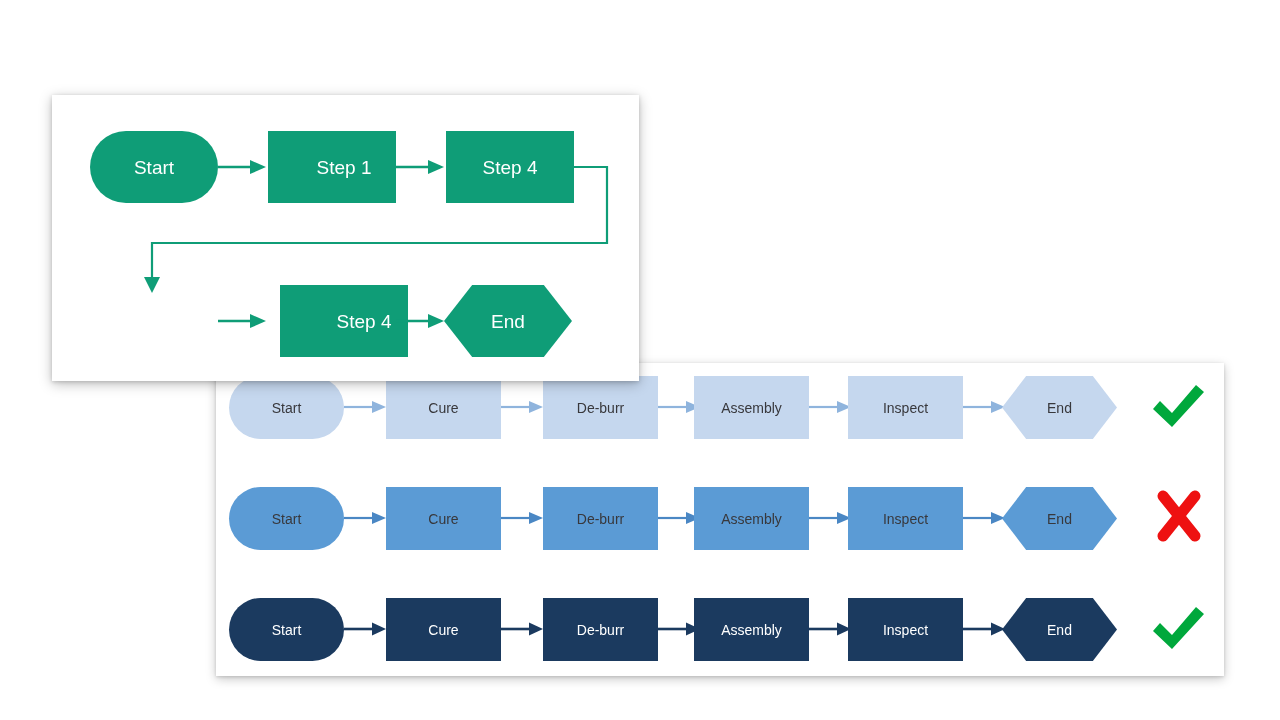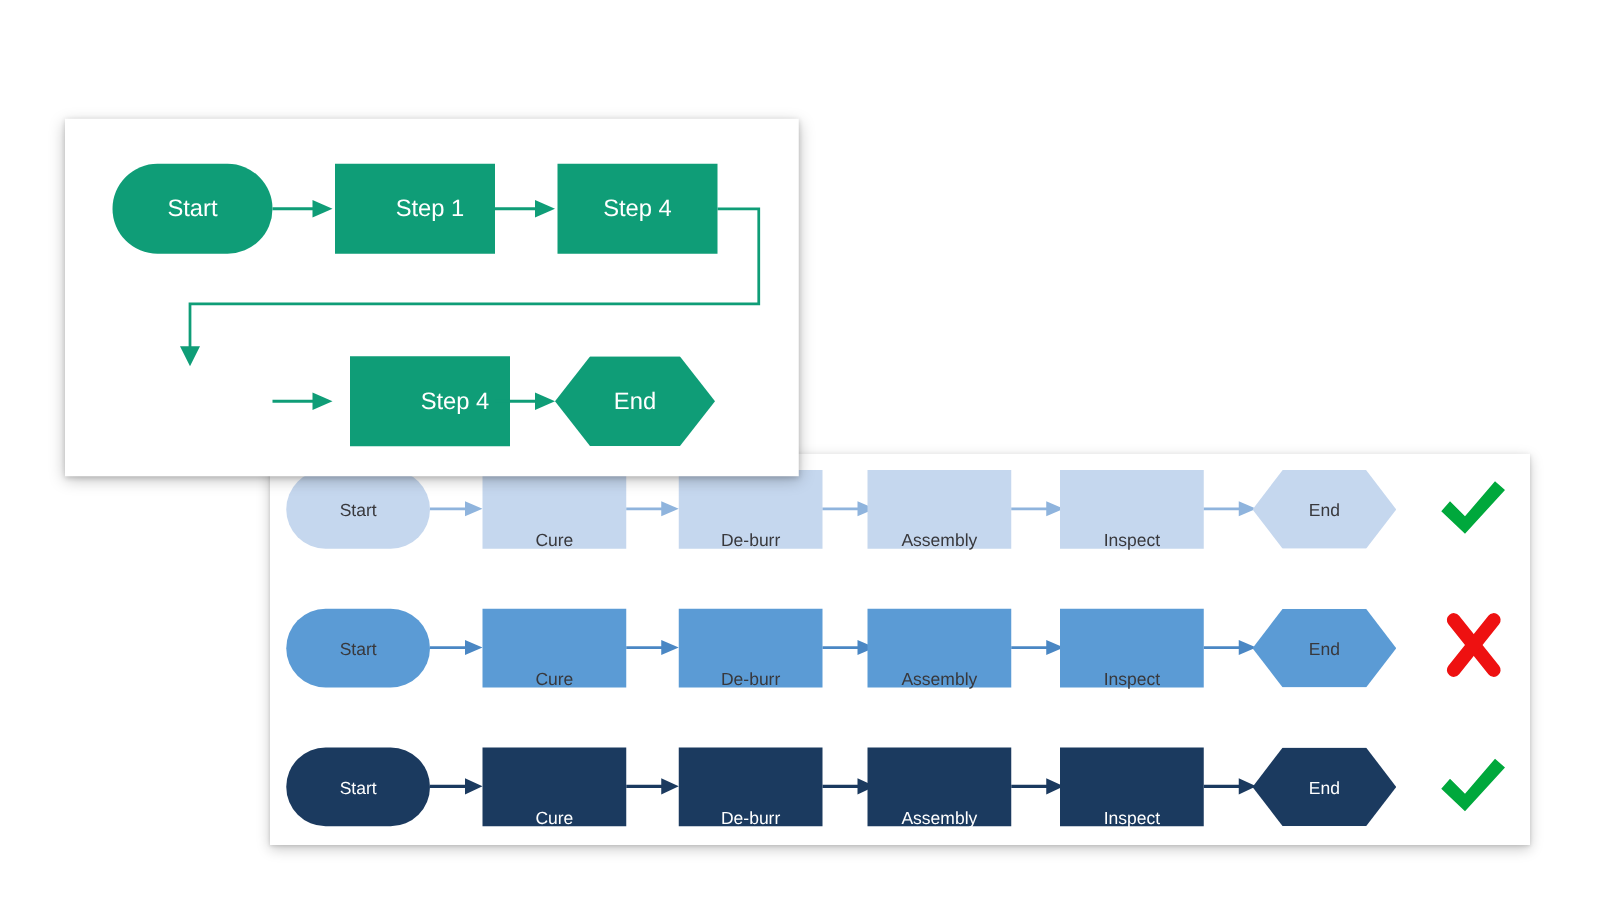--- a/index.html
+++ b/index.html
@@ -57,21 +57,21 @@
 
   
   .g-box   { width: 128px; height: 72px; }
   .g-term  { width: 128px; height: 72px; border-radius: 36px; }
   .g-hex   { width: 128px; height: 72px;
              clip-path: polygon(22% 0%, 78% 0%, 100% 50%, 78% 100%, 22% 100%, 0% 50%); }
   .green   { background: #0f9d77; }
   .g-text  { color: #ffffff; font-size: 19px; }
 
   
-  .b-box   { width: 115px; height: 63px; align-items: flex-end; }
+  .b-box   { width: 115px; height: 63px; }
   .b-term  { width: 115px; height: 63px; border-radius: 31.5px; }
   .b-hex   { width: 115px; height: 63px;
              clip-path: polygon(21% 0%, 79% 0%, 100% 50%, 79% 100%, 21% 100%, 0% 50%); }
   .b-text  { font-size: 14px; }
 
   .fill-light { background: #c5d7ee; }
   .fill-mid   { background: #5b9bd5; }
   .fill-dark  { background: #1b3a5f; }
   .tx-dark    { color: #38383c; }
   .tx-light   { color: #ffffff; }

